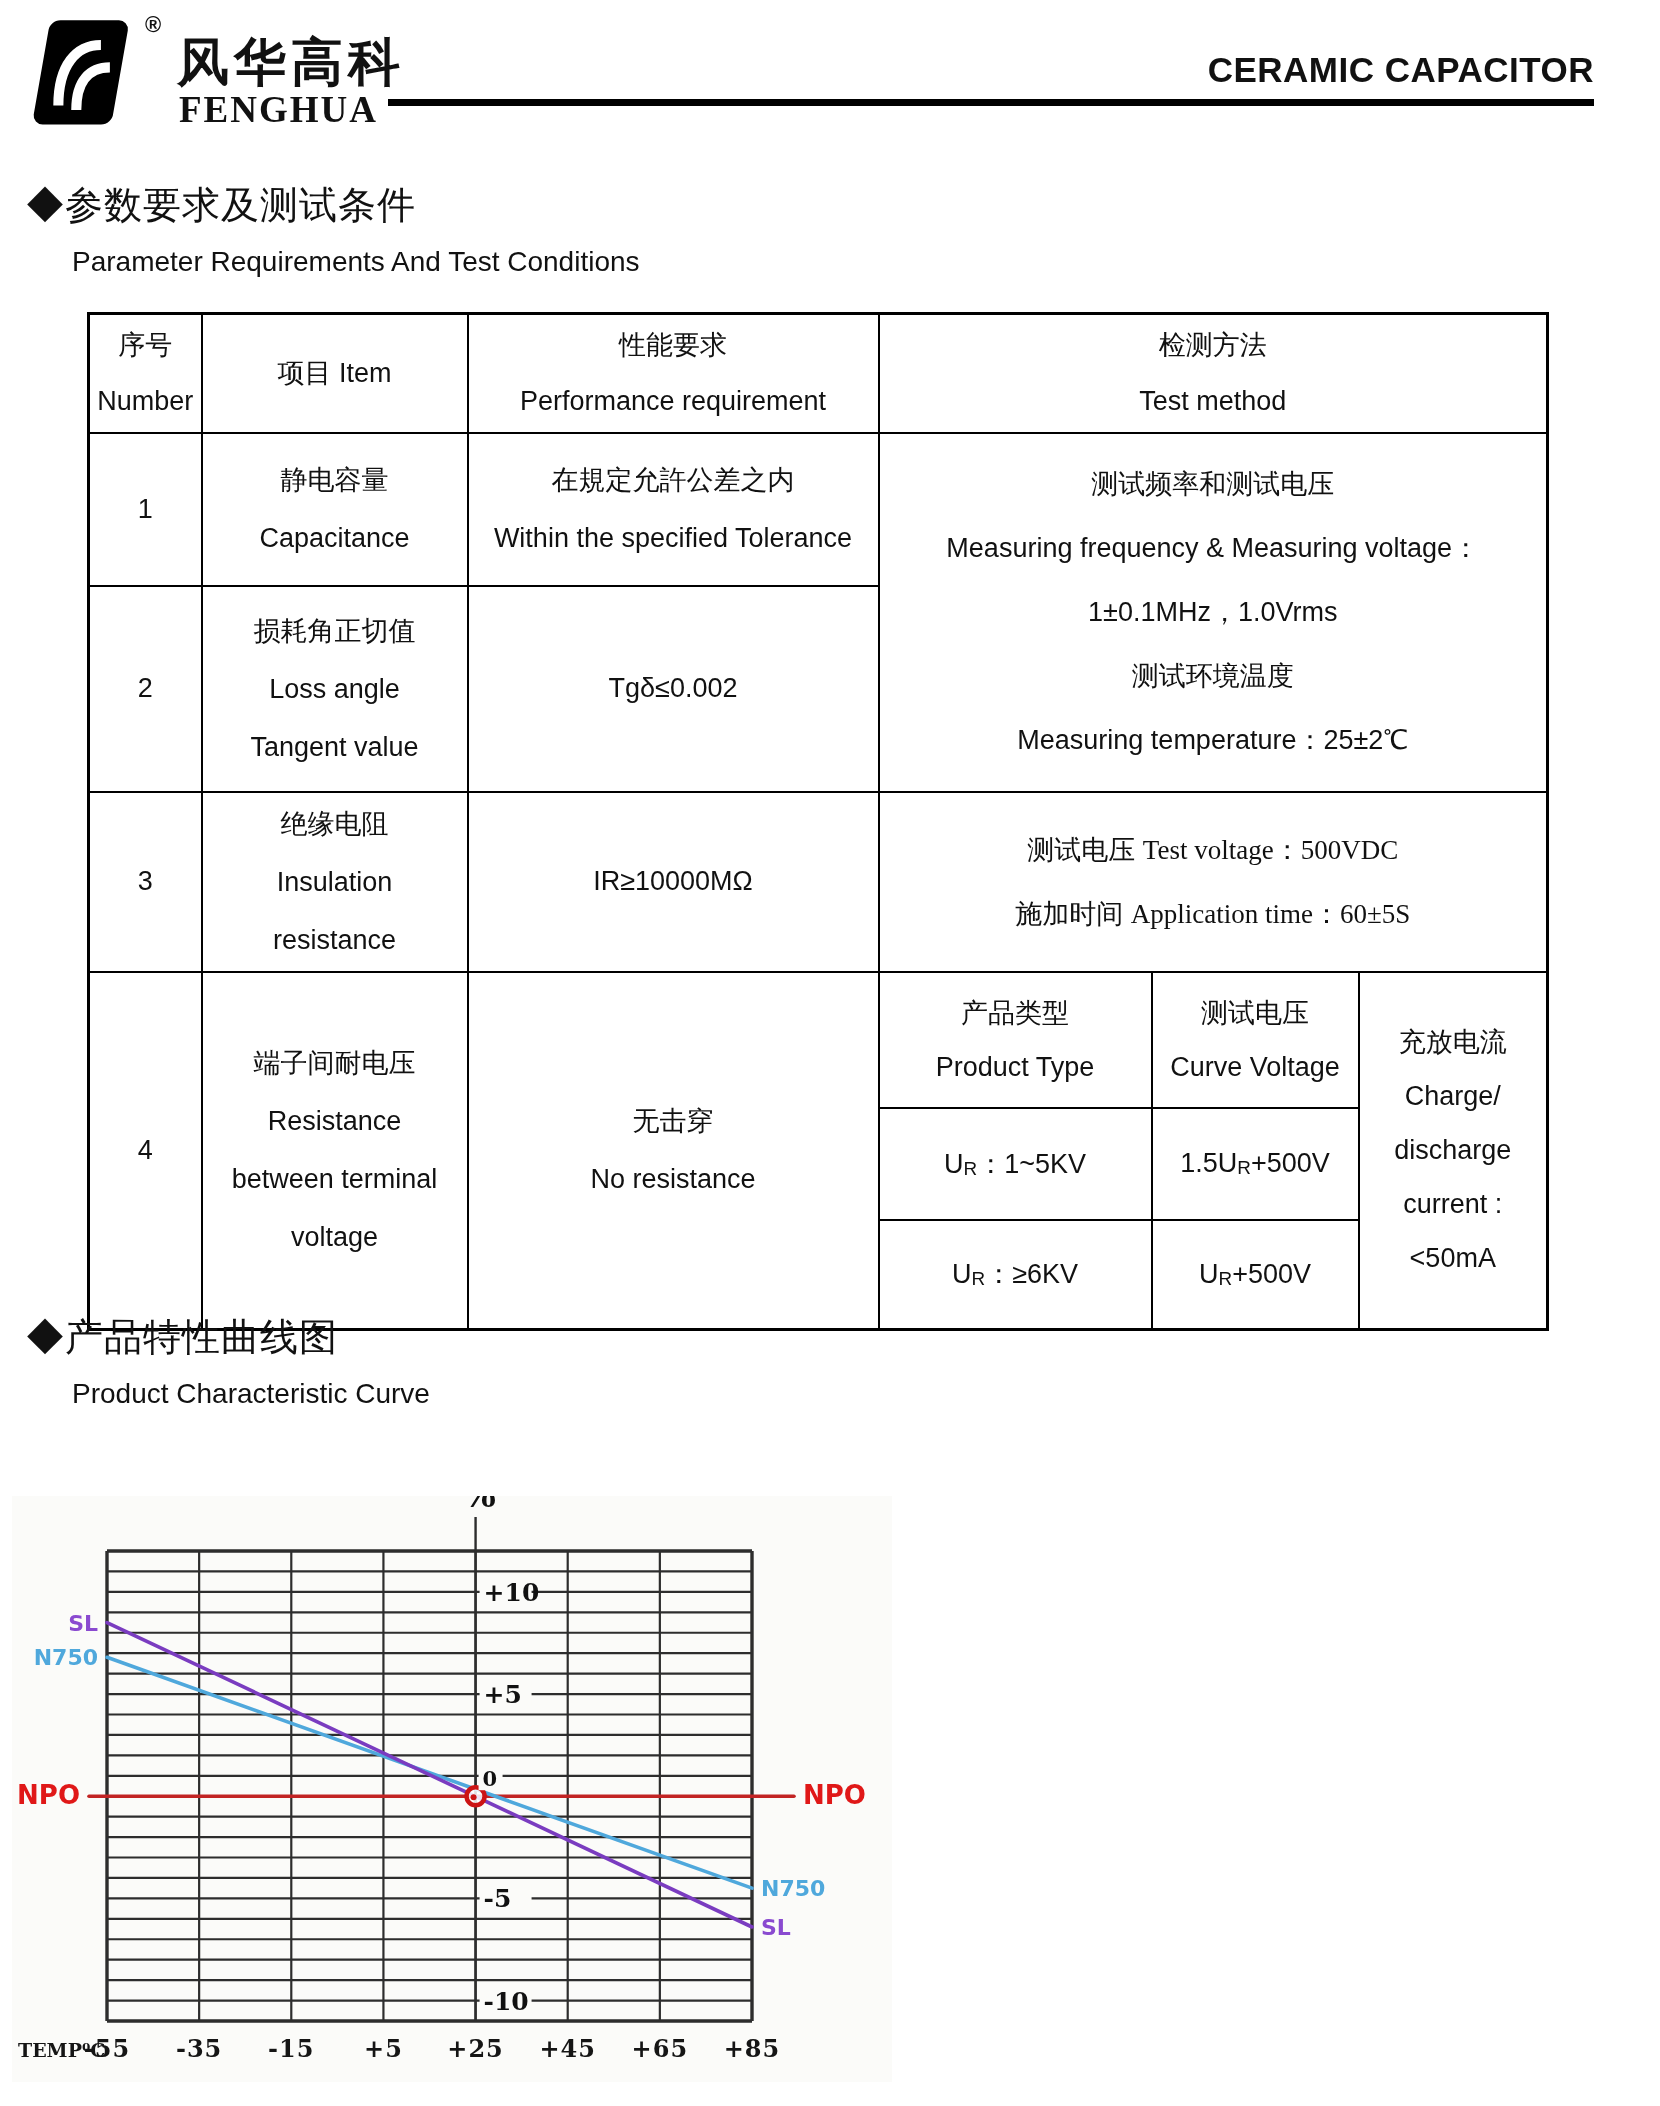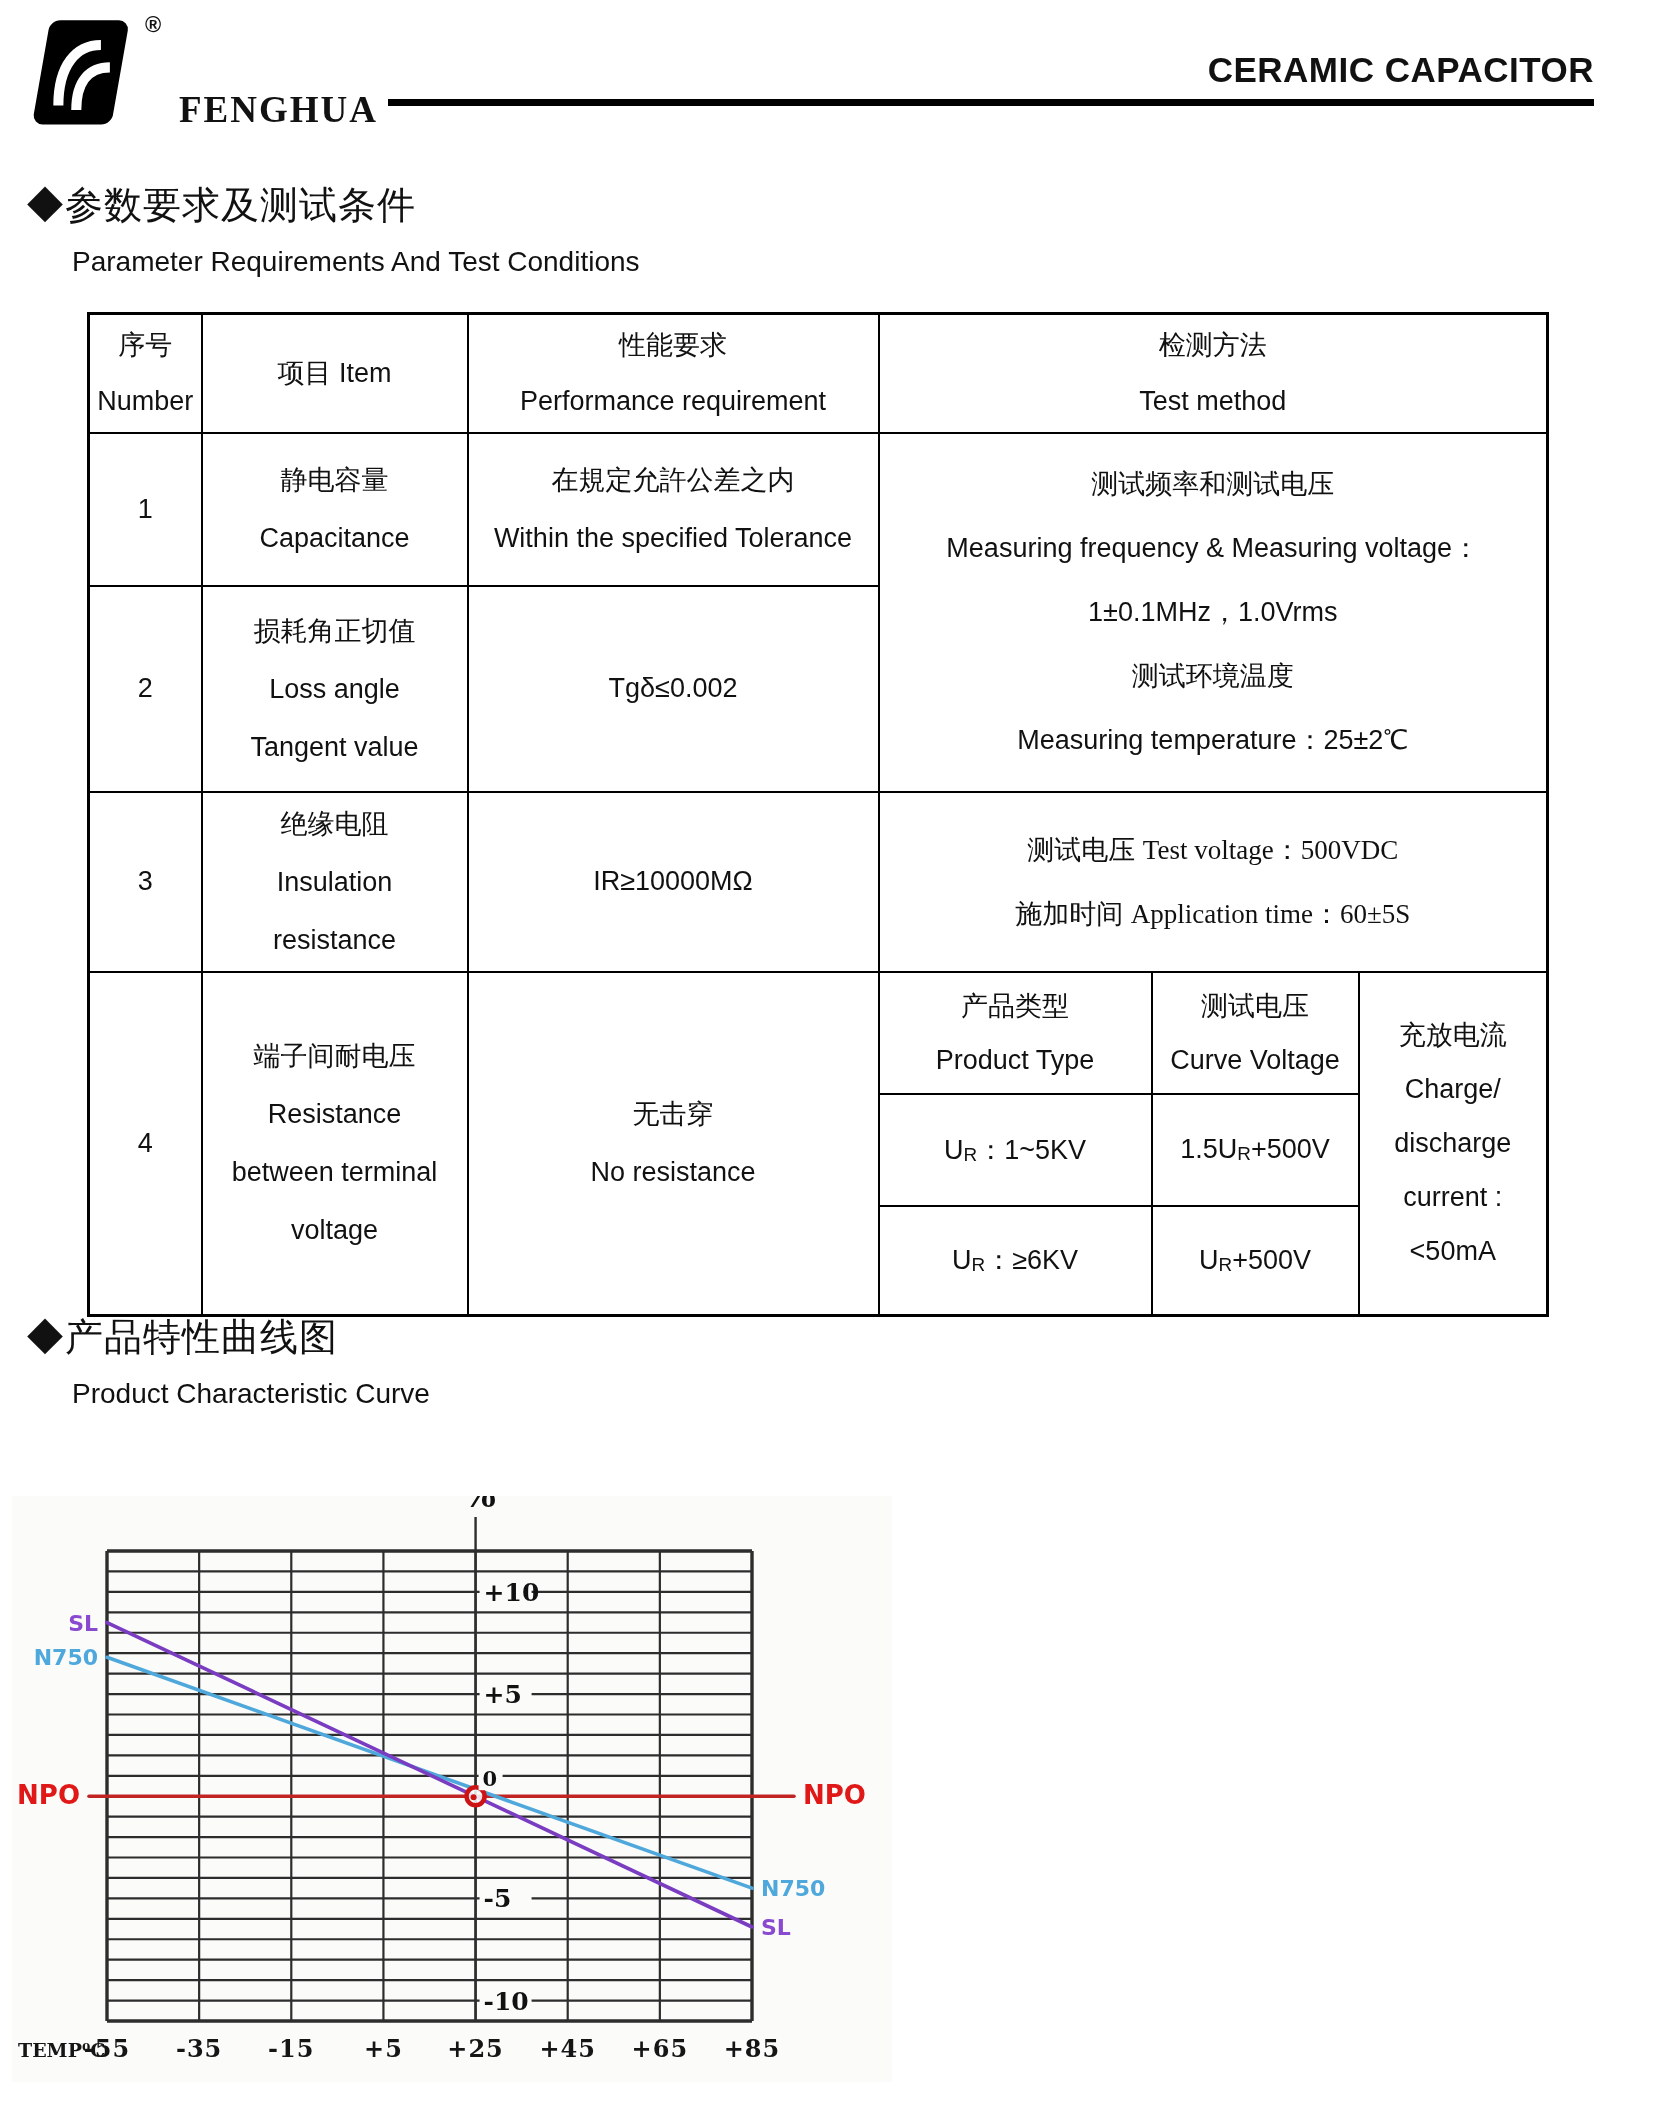--- a/index.html
+++ b/index.html
@@ -23,21 +23,21 @@
   .ptable>tbody>tr>td{border:2.4px solid #000;padding:2px;vertical-align:middle;font-size:27px;}
   .ptable{border:3.5px solid #000;}
   .tc{text-align:center;}
   .tc div{line-height:58px;white-space:nowrap;}
   .hdr div{line-height:56px;white-space:nowrap;text-align:center;}
   .method{text-align:center;padding-left:12px;}
   .method div{line-height:64px;white-space:nowrap;}
   .serif{font-family:"Liberation Serif",serif;}
   .subcell{padding:0 !important;vertical-align:top;height:337px;}
   .subtable{border-collapse:collapse;table-layout:fixed;width:100%;height:100%;}
-  .subtable td{border:2.4px solid #000;text-align:center;vertical-align:middle;font-size:27px;padding:6px;}
+  .subtable td{border:2.4px solid #000;text-align:center;vertical-align:middle;font-size:27px;padding:13px;}
   .subtable tr:first-child td{border-top:none;}
   .subtable tr td:first-child{border-left:none;}
   .subtable td.lastcol{border-right:none;border-bottom:none;}
   .subtable tr:last-child td{border-bottom:none;margin-left:44px;}
   .subtable div{line-height:54px;white-space:nowrap;}
   .subr{font-size:70%;position:relative;top:2px;}
   
   .chart-wrap{position:absolute;left:12px;top:1496px;width:880px;height:586px;background:#fbfbf9;}
 </style>
 </head>
@@ -45,20 +45,21 @@
 
 <div class="logo-block">
   <span class="logo-mark">
     <svg width="112" height="110" viewBox="0 0 100 98">
       <path d="M30 2 h52 a8 8 0 0 1 8 9 l-13 74 a11 11 0 0 1 -11 10 H14 a8 8 0 0 1 -8 -9 L19 12 A11 11 0 0 1 30 2 z" fill="#000"></path>
       <path d="M28 78 C28 42 44 24 66 24" stroke="#fff" stroke-width="9" fill="none"></path>
       <path d="M44 82 C44 56 56 44 74 44" stroke="#fff" stroke-width="9" fill="none"></path>
     </svg>
   </span>
   <span class="reg-mark">®</span>
+  <div class="brand-cn">风华高科</div>
   <div class="brand-en">FENGHUA</div>
 </div>
 <div class="doc-title">CERAMIC CAPACITOR</div>
 <div class="header-rule"></div>
 
 <div class="sec-cn" style="top:180px;">◆参数要求及测试条件</div>
 <div class="sec-en" style="top:246px;">Parameter Requirements And Test Conditions</div>
 
 <table class="ptable">
   <colgroup>

